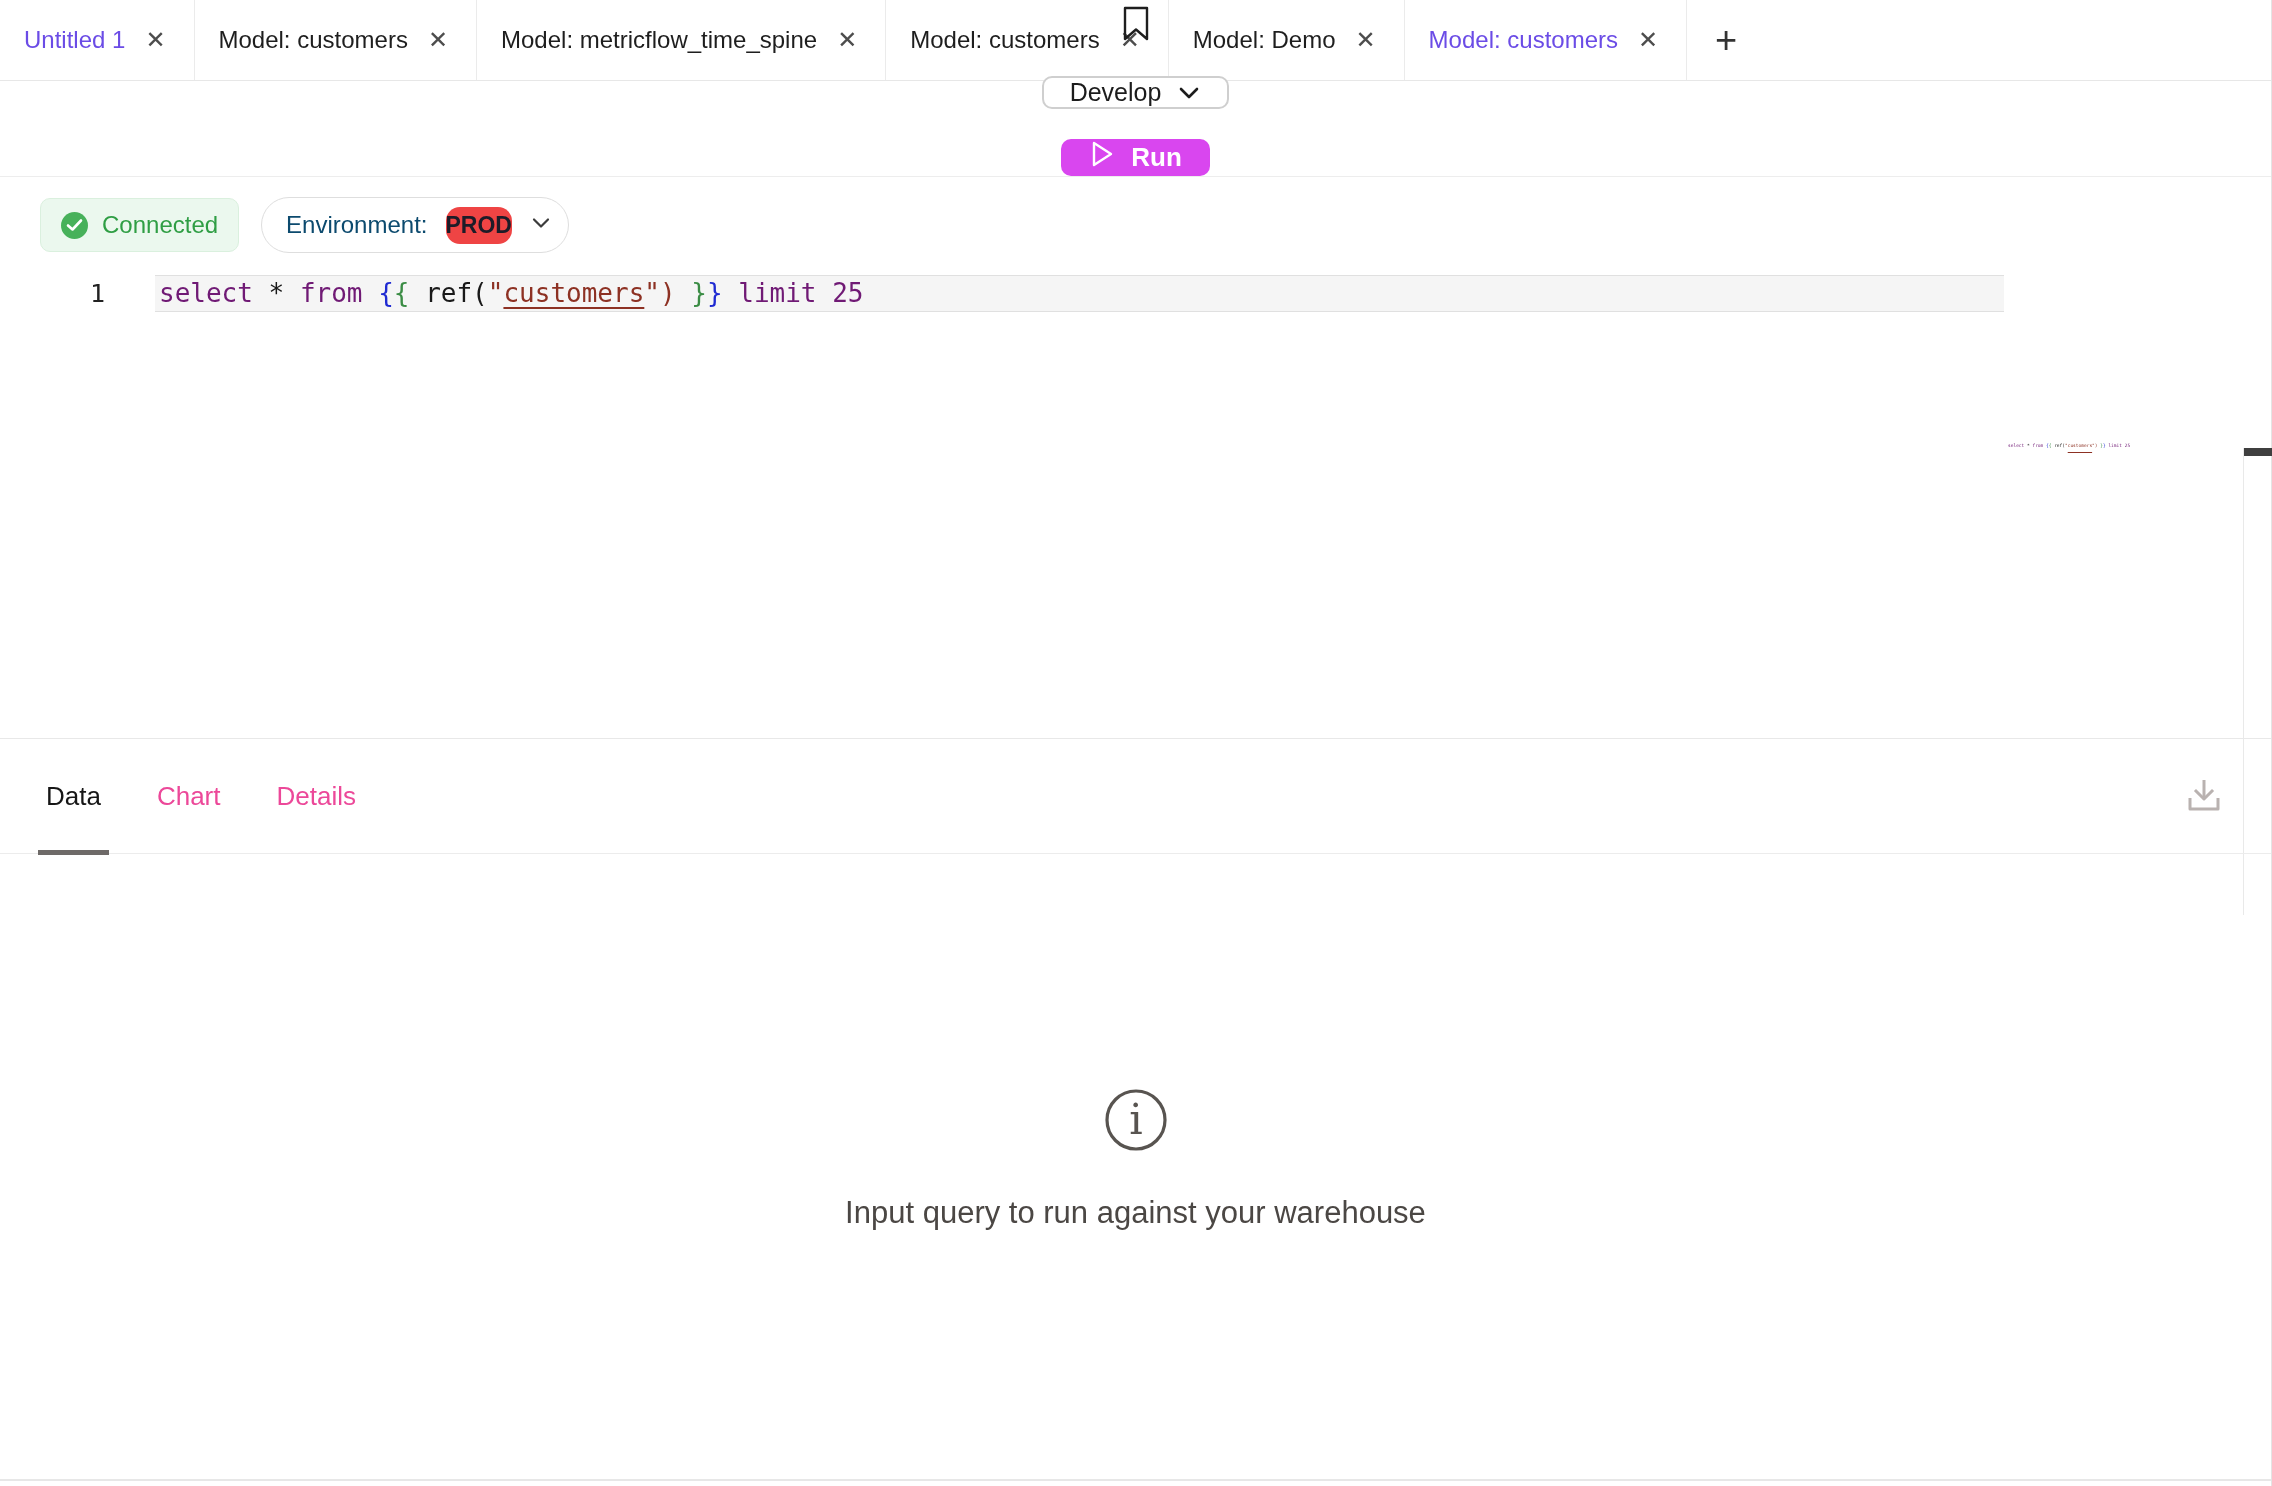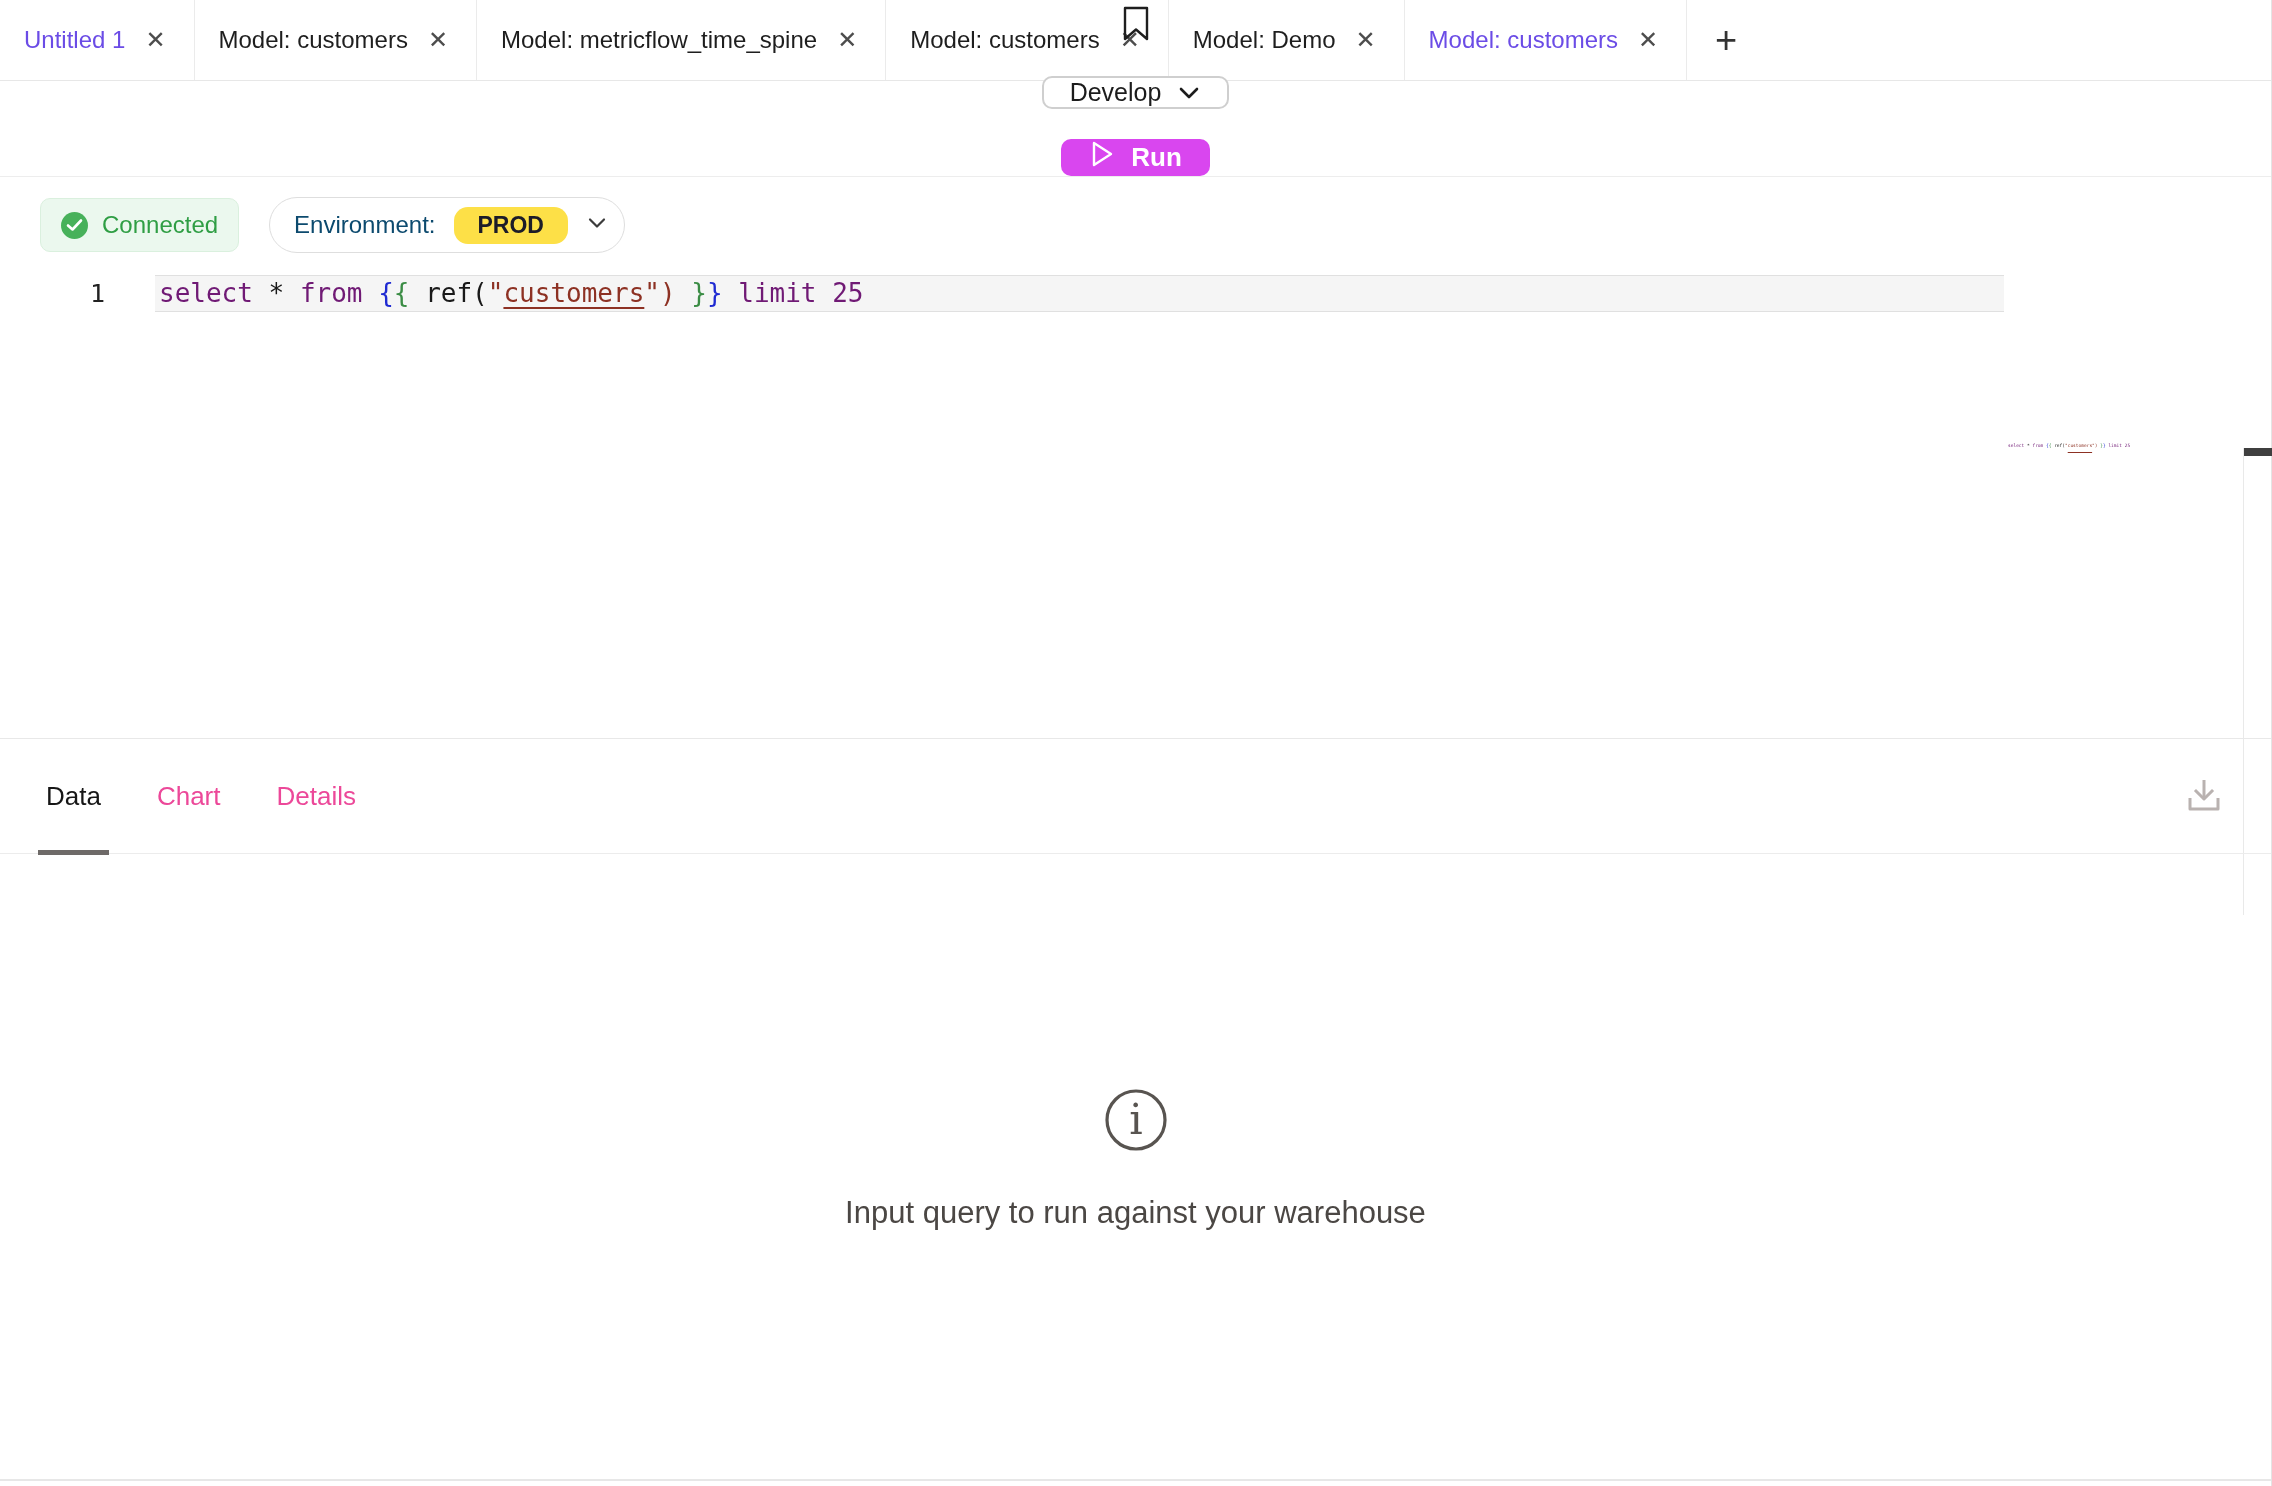--- a/index.html
+++ b/index.html
@@ -23,31 +23,31 @@
   .btn-develop { display:flex; align-items:center; gap:16px; height:60px; padding:0 26px;
                  background:#fff; border:2px solid #cfcfcf; border-radius:10px;
                  font-size:25px; font-weight:500; color:#1c1c1c; cursor:pointer;
                  font-family:"Liberation Sans", sans-serif; }
   .btn-run { display:flex; align-items:center; gap:16px; height:62px; padding:0 28px;
              background:#d946ef; border:none; border-radius:10px; font-size:26px; font-weight:600;
              color:#fff; cursor:pointer; font-family:"Liberation Sans", sans-serif; }
 
   
   .editor-panel { position:relative; height:561px; }
-  .status-row { display:flex; align-items:center; gap:30px; padding:20px 0 0 40px; }
+  .status-row { display:flex; align-items:center; gap:22px; padding:20px 0 0 40px; }
   .badge-connected { display:flex; align-items:center; gap:14px; height:54px; padding:0 20px;
                      background:#ebf8ee; border:1px solid #daf0de; border-radius:10px; }
   .badge-connected .dot { width:27px; height:27px; border-radius:50%; background:#47b15a;
                           display:flex; align-items:center; justify-content:center; }
   .badge-connected .txt { font-size:24px; font-weight:500; color:#2f9e44; }
   .env-pill { display:flex; align-items:center; gap:18px; height:56px; padding:0 16px 0 24px;
               background:#fff; border:1px solid #dedede; border-radius:28px; cursor:pointer; }
   .env-label { font-size:24px; color:#0c4a6e; }
-  .env-value { font-size:23px; font-weight:600; color:#1c1c28; background:#fde047;
-               border-radius:14px; padding:5px 24px; }
+  .env-value { font-size:23px; font-weight:600; color:#1c1c28; background:#ef4444;
+               border-radius:14px; padding:5px 0; }
 
   .code-area { position:relative; margin-top:22px; font-family:"DejaVu Sans Mono", monospace; }
   .code-line-row { display:flex; align-items:stretch; }
   .gutter { width:155px; text-align:right; padding-right:50px; font-size:25px; color:#222;
             line-height:37px; }
   .active-line { width:1849px; border-top:1px solid #e0e0e0; border-bottom:1px solid #e0e0e0;
                  background:#f5f5f5; font-size:26px; line-height:35px; padding-left:4px;
                  white-space:pre; cursor:text; }
   .tk-keyword    { color:#701a75; }
   .tk-operator   { color:#191919; }

